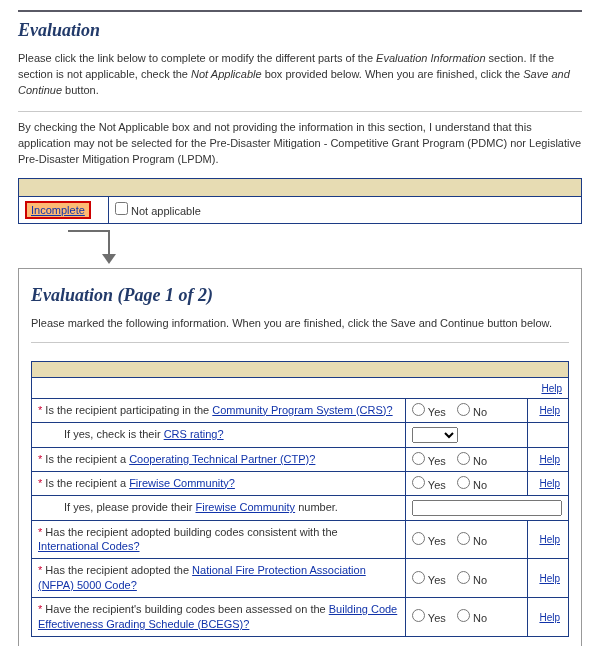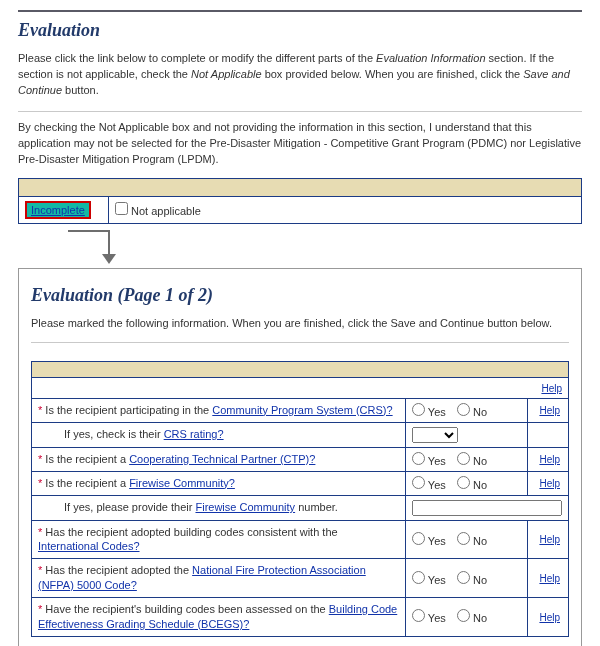--- a/index.html
+++ b/index.html
@@ -6,21 +6,21 @@
   body { font-family: Arial, Helvetica, sans-serif; font-size: 11px; color: #333; background: #fff; padding: 10px 18px; width: 600px; }
   .hr-top { border-top: 2px solid #5a5a66; margin-bottom: 8px; }
   h2.section-title { font-family: Georgia, 'Times New Roman', serif; font-style: italic; font-weight: bold; color: #223a6a; font-size: 18px; margin: 6px 0 10px 0; }
   .intro { line-height: 1.45; color: #333; margin-bottom: 12px; }
   .intro .i { font-style: italic; }
   .light-hr { border: 0; border-top: 1px solid #c9c9c9; margin: 8px 0; }
   .notice { line-height: 1.45; margin: 6px 0 10px 0; }
   table.status { border-collapse: collapse; width: 100%; border: 1px solid #1c3b85; }
   table.status td.hdr-band { background: #e7dcb3; height: 18px; border: 1px solid #1c3b85; }
   table.status td.cell { border: 1px solid #1c3b85; padding: 4px 6px; vertical-align: middle; }
-  .status-badge { display: inline-block; background: #14b8a6; border: 2px solid #cc0000; padding: 1px 4px; }
+  .status-badge { display: inline-block; background: #fdba74; border: 2px solid #cc0000; padding: 1px 4px; }
   .status-badge a { color: #1133aa; text-decoration: underline; font-size: 11px; }
   .na-cell { padding-left: 8px; }
   .arrow-wrap { height: 44px; position: relative; margin-left: 50px; }
   .arrow-wrap .hline { position: absolute; top: 6px; left: 0; width: 40px; border-top: 2px solid #6e6e6e; }
   .arrow-wrap .vline { position: absolute; top: 6px; left: 40px; height: 28px; border-left: 2px solid #6e6e6e; }
   .arrow-wrap svg { position: absolute; top: 30px; left: 34px; }
   .panel { border: 1px solid #999; padding: 10px 12px 16px 12px; }
   .sub-intro { margin: 6px 0 10px 0; line-height: 1.45; }
   .note { margin-bottom: 10px; }
   .req { color: #c03; }

